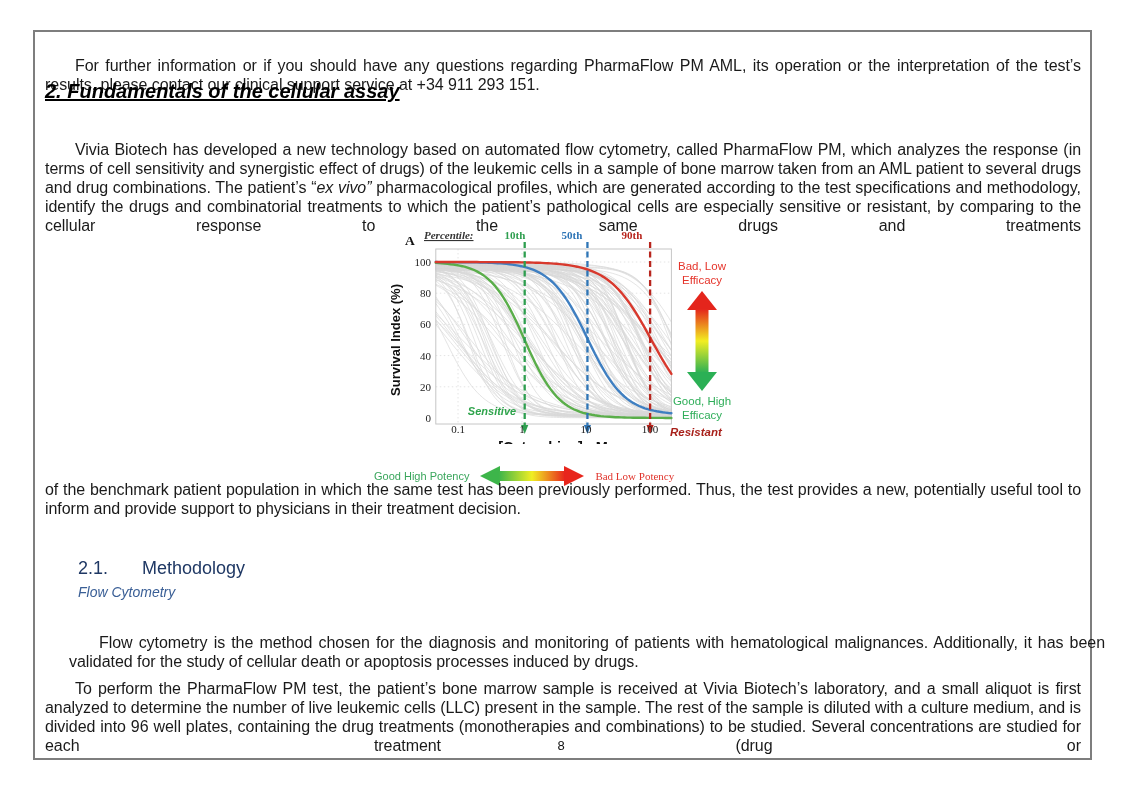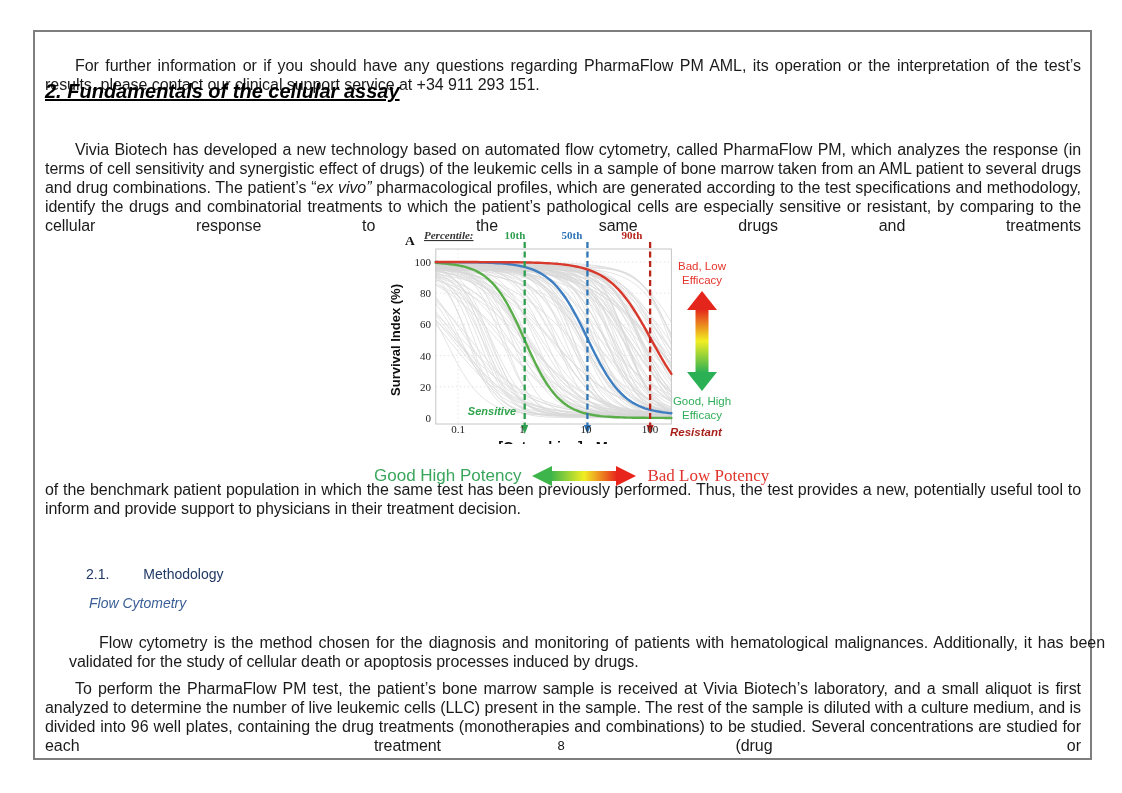--- a/index.html
+++ b/index.html
@@ -15,32 +15,32 @@
     position:absolute;left:45px;width:1036px;margin:0;
     font-size:16px;line-height:19px;text-align:justify;letter-spacing:-0.05px;
   }
   .indent{text-indent:30px;}
   .justify-last{text-align-last:justify;}
   .h2{
     position:absolute;left:45px;top:80px;margin:0;
     font-size:20px;font-weight:bold;font-style:italic;text-decoration:underline;color:#000;
   }
   .h21{
-    position:absolute;left:70px;top:550px;margin:16px;
-    font-size:14px;font-weight:normal;color:var(--heading-navy,#1f3864);
+    position:absolute;left:70px;top:550px;margin:8px;
+    font-size:18px;font-weight:normal;color:var(--heading-navy,#1f3864);
   }
   .h21 .h21-title{margin-left:34px;}
   .flow-heading{
-    position:absolute;left:78px;top:584px;margin:11px;
+    position:absolute;left:78px;top:584px;margin:0;
     font-size:14px;font-style:italic;font-weight:normal;color:var(--subheading-blue,#3a5f96);
   }
   .figure-wrap{position:absolute;left:389px;top:228px;width:392px;height:216px;}
   .potency-row{
     position:absolute;left:374px;top:462px;height:28px;
-    display:flex;align-items:center;gap:7px;font-size:17px;
+    display:flex;align-items:center;gap:7px;font-size:11px;
   }
   .page-number{
     position:absolute;left:0;top:738px;width:1122px;margin:0;
     text-align:center;font-size:13px;color:#111;
   }
   svg text{font-family:"Liberation Sans",sans-serif;}
   .tick{font-family:"Liberation Serif",serif;font-size:11px;fill:#222;}
   .serif-lbl{font-family:"Liberation Serif",serif;}
 </style>
 </head>

